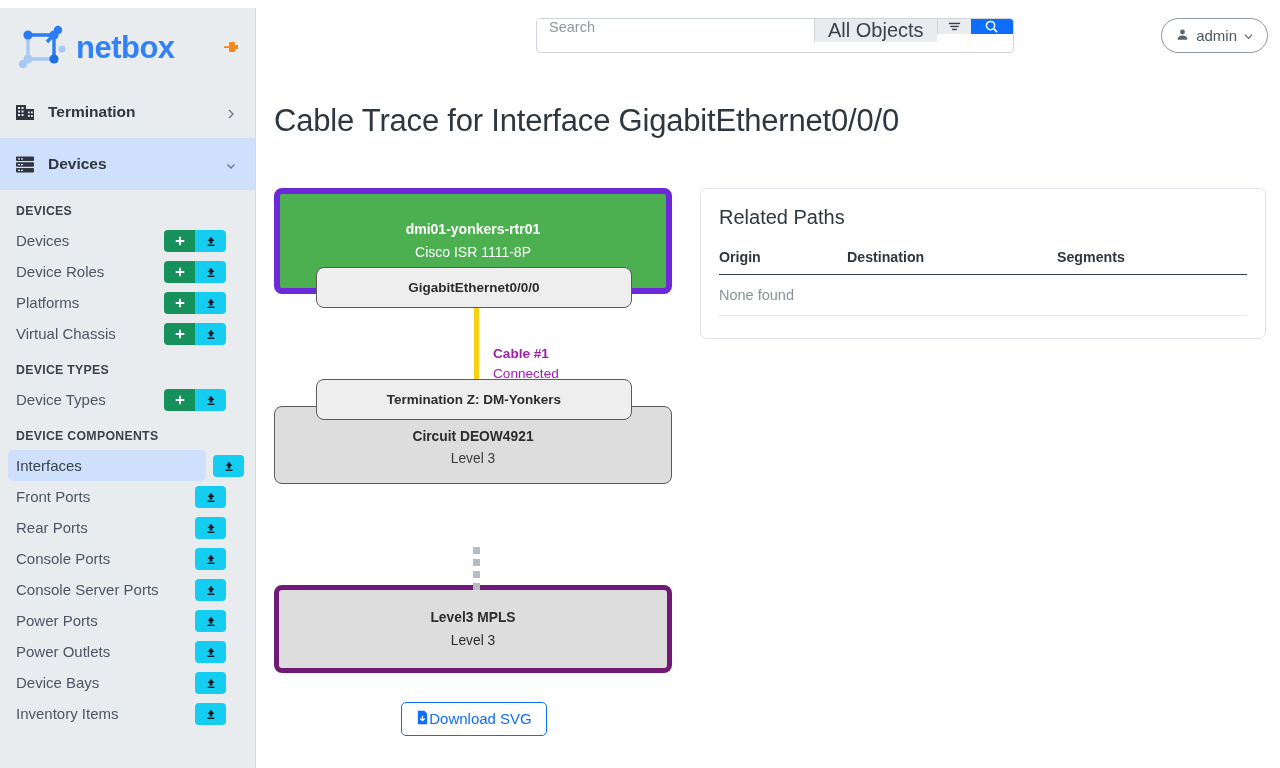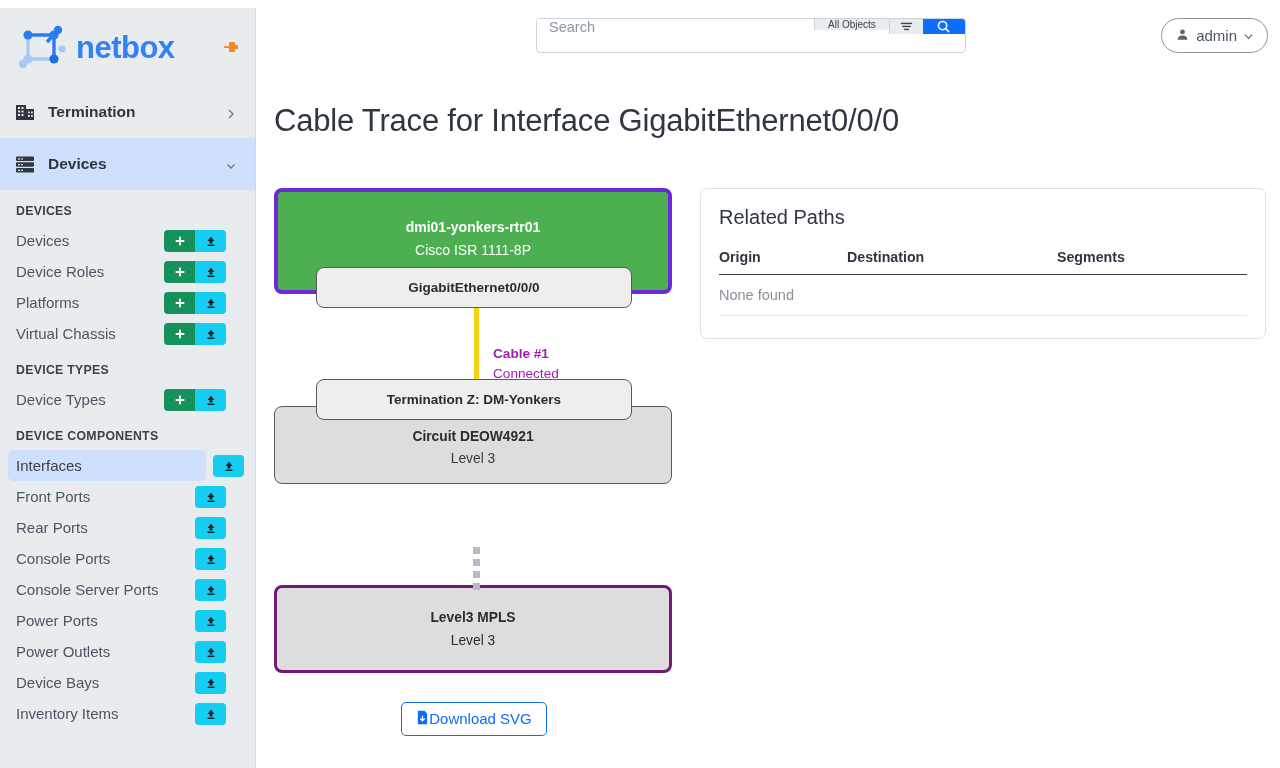--- a/index.html
+++ b/index.html
@@ -99,21 +99,21 @@
   .search-input {
     width: 277px; border: none; outline: none;
     padding: 0 12px; font-size: 14.5px;
     font-family: "Liberation Sans", sans-serif;
     color: #495057; background: #fff;
   }
   .search-input::placeholder { color: #8e969e; }
   .search-scope {
     display: flex; align-items: center; padding: 0 13px;
     background: #e9ecef; border-left: 1px solid #ced4da;
-    font-size: 10px; color: #3b4149; cursor: pointer;
+    font-size: 20px; color: #3b4149; cursor: pointer;
     white-space: nowrap;
   }
   .search-filter {
     display: flex; align-items: center; justify-content: center;
     width: 34px; background: #e9ecef;
     border-left: 1px solid #ced4da; cursor: pointer;
   }
   .search-go {
     display: flex; align-items: center; justify-content: center;
     width: 42px; background: #0d6efd; cursor: pointer;
@@ -131,21 +131,21 @@
     padding: 12px 0 0 18px; letter-spacing: -.2px;
   }
 
   .content { display: flex; padding: 28px 16px 0 18px; gap: 26px; }
   .trace-col { width: 400px; flex: 0 0 400px; position: relative; }
   .side-col { flex: 1 1 auto; padding-right: 0; }
 
   
   .node-device {
     width: 398px; height: 106px;
-    background: #4caf50; border: 4px solid #6d28d9; border-radius: 8px;
+    background: #4caf50; border: 6px solid #6d28d9; border-radius: 8px;
     color: #ffffff;
     display: flex; flex-direction: column; align-items: center; justify-content: flex-start;
     padding-top: 27px; gap: 7px;
     position: relative; cursor: pointer;
   }
   .node-device .nd-title { font-size: 14px; font-weight: 700; }
   .node-device .nd-sub { font-size: 14px; font-weight: 400; }
 
   .node-term {
     width: 316px; height: 41px; margin: -27px auto 0 auto;
@@ -182,21 +182,21 @@
   .term-z { position: relative; z-index: 3; }
   .term-a { position: relative; z-index: 3; margin-top: 58px; }
 
   .dotted-seg { position: relative; height: 42px; }
   .dot {
     position: absolute; left: 199px; width: 7px; height: 7px; background: #b5bcc4;
   }
 
   .node-provider {
     width: 398px; height: 88px;
-    background: #dddddd; border: 3px solid #701a75; border-radius: 8px;
+    background: #dddddd; border: 5px solid #701a75; border-radius: 8px;
     display: flex; flex-direction: column; align-items: center; justify-content: center;
     gap: 8px; color: #2c2c2c; cursor: pointer;
   }
   .node-provider .np-title { font-size: 13.8px; font-weight: 700; }
   .node-provider .np-sub { font-size: 13.8px; }
 
   .dl-wrap { text-align: center; margin-top: 29px; }
   .dl-btn {
     display: inline-flex; align-items: flex-start; 
     border: 1px solid #0d6efd; border-radius: 5px;

